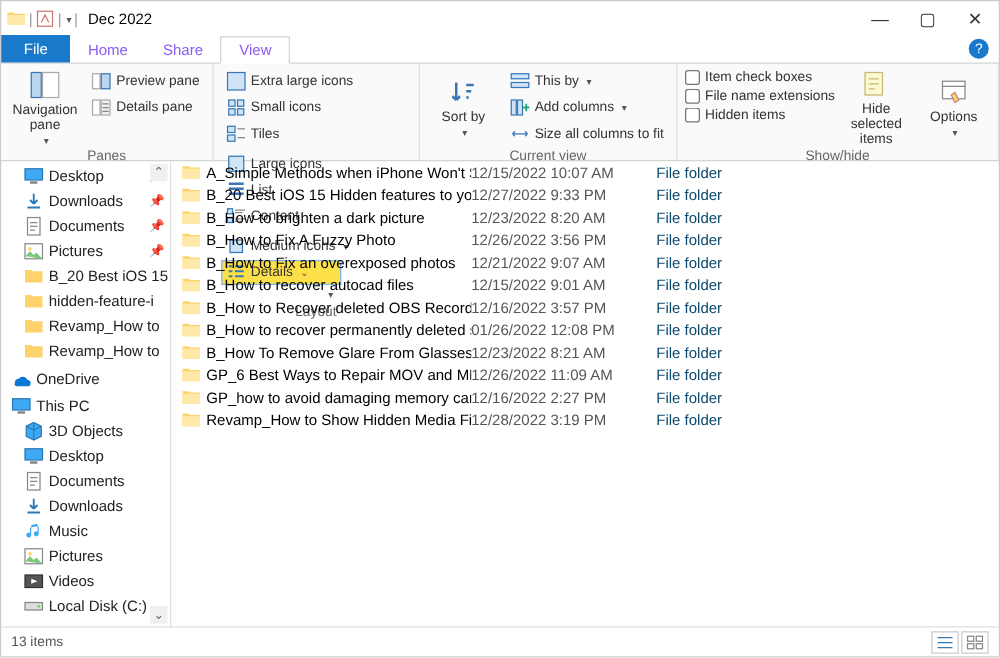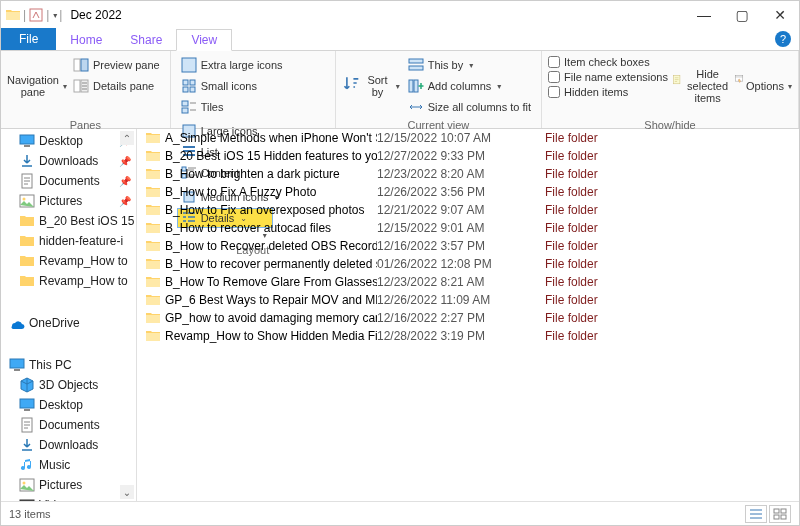--- a/index.html
+++ b/index.html
@@ -14,36 +14,36 @@
 .tab.file { background: #1979ca; color: #fff; padding: 4px 18px; }
 .tab.active { border: 1px solid #d4d4d4; border-bottom: 1px solid #fff; background: #fff; margin-bottom: -1px; }
 .help-icon { position: absolute; right: 8px; top: 2px; width: 16px; height: 16px; border-radius: 50%; background: #1979ca; color: #fff; font-size: 11px; display: flex; align-items: center; justify-content: center; }
 .ribbon { height: 78px; display: flex; border-bottom: 1px solid #d4d4d4; background: #fafafa; }
 .ribbon-group { display: flex; flex-direction: column; border-right: 1px solid #e0e0e0; padding: 2px 6px; }
 .ribbon-group .controls { flex: 1; display: flex; align-items: flex-start; gap: 4px; padding-top: 2px; }
 .ribbon-group .label { text-align: center; font-size: 11px; color: #666; padding: 2px 0; }
 .rb-btn { display: flex; align-items: center; gap: 4px; padding: 2px 4px; font-size: 11px; color: #333; cursor: pointer; white-space: nowrap; }
 .rb-btn.active { background: #fde047; border: 1px solid #7fb5e8; padding: 1px 3px; }
 .rb-col { display: flex; flex-direction: column; gap: 1px; }
-.rb-big { display: flex; flex-direction: row; align-items: center; justify-content: center; width: 58px; height: 62px; font-size: 11px; color: #333; text-align: center; cursor: pointer; gap: 2px; }
+.rb-big { display: flex; flex-direction: column; align-items: center; justify-content: center; width: 58px; height: 62px; font-size: 11px; color: #333; text-align: center; cursor: pointer; gap: 2px; }
 .ico16 { width: 16px; height: 16px; flex-shrink: 0; }
 .ico24 { width: 24px; height: 24px; }
 .chk { display: flex; align-items: center; gap: 4px; font-size: 11px; color: #333; padding: 1px 0; }
 .chk input { width: 12px; height: 12px; }
 .body { flex: 1; display: flex; overflow: hidden; }
 .sidebar { width: 136px; border-right: 1px solid #e0e0e0; overflow-y: auto; overflow-x: hidden; padding-top: 2px; position: relative; }
 .sb-item { display: flex; align-items: center; gap: 4px; padding: 2px 4px 2px 18px; font-size: 12px; color: #222; white-space: nowrap; overflow: hidden; cursor: pointer; }
-.sb-item.top { padding-left: 8px; margin-top: 22px; }
+.sb-item.top { padding-left: 8px; margin-top: 2px; }
 .sb-pin { margin-left: auto; font-size: 10px; color: #888; }
 .content { flex: 1; overflow: auto; }
 .flist { width: 100%; }
 .frow { display: flex; align-items: center; padding: 1px 0; font-size: 12px; }
 .fcell-name { display: flex; align-items: center; gap: 4px; padding-left: 8px; width: 240px; white-space: nowrap; overflow: hidden; text-overflow: ellipsis; }
 .fcell-date { width: 148px; color: #555; }
-.fcell-type { width: 100px; color: #7f1d1d; margin-left: 20px; }
+.fcell-type { width: 100px; color: #0c4a6e; }
 .statusbar { height: 24px; border-top: 1px solid #e0e0e0; display: flex; align-items: center; padding: 0 8px; font-size: 11px; color: #555; }
 .statusbar .view-toggles { margin-left: auto; display: flex; gap: 2px; }
 .vt { width: 22px; height: 18px; border: 1px solid #ccc; display: flex; align-items: center; justify-content: center; }
 .caret { font-size: 8px; color: #555; margin-left: 2px; }
 .scroll-arrow { position: absolute; right: 2px; width: 14px; height: 14px; display: flex; align-items: center; justify-content: center; color: #666; font-size: 10px; background: #f0f0f0; }
 svg { display: block; }
 </style>
 </head>
 <body>
 

